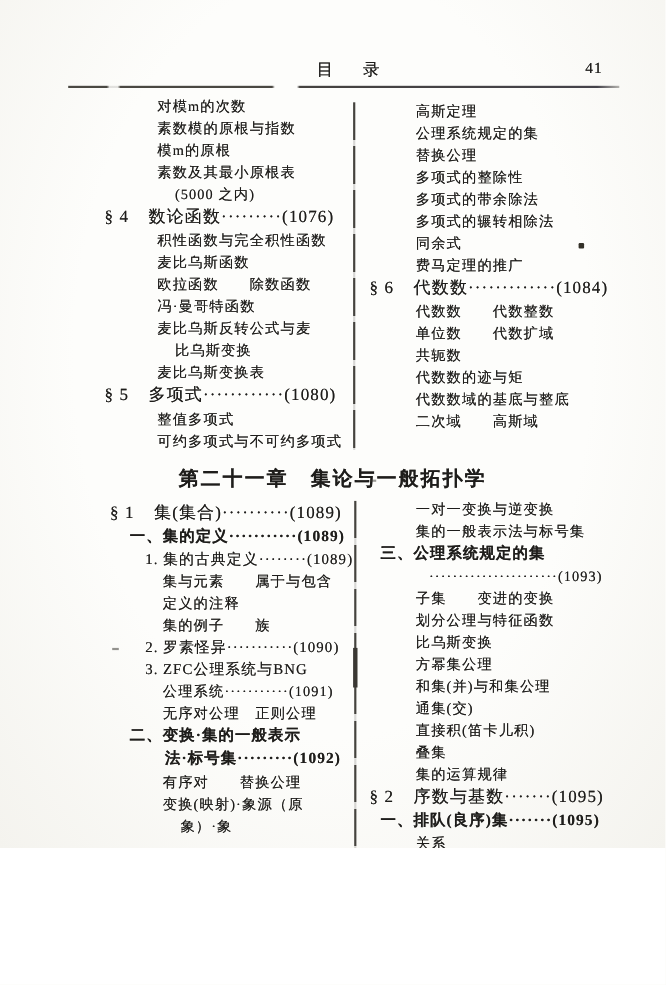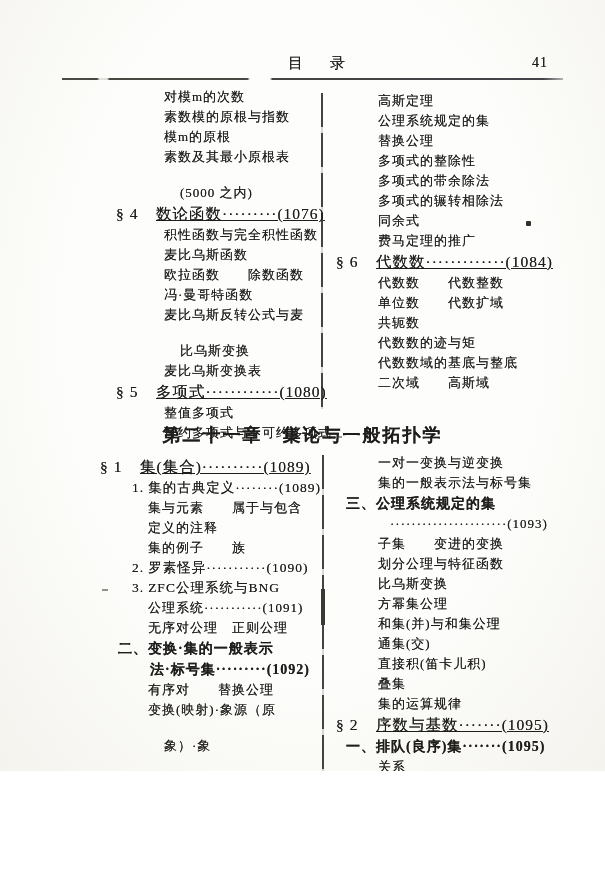--- a/index.html
+++ b/index.html
@@ -29,40 +29,40 @@
   .v2::after{content:"";position:absolute;left:-1px;top:134px;width:4px;height:36px;background:#3a3833;}
   
   .speck1{position:absolute;left:526px;top:221px;width:5px;height:5px;background:#333028;border-radius:1px;}
   .speck2{position:absolute;left:102px;top:589px;width:6px;height:2px;background:rgba(60,58,52,.55);}
   .speck3{position:absolute;left:337px;top:436px;width:5px;height:2px;background:rgba(60,58,52,.5);}
   
   .chapter{position:absolute;top:423px;left:0;width:605px;text-align:center;
     font-size:18px;font-weight:bold;letter-spacing:2px;white-space:nowrap;}
   
   .block{position:absolute;}
-  #lb1{top:87px;left:104px;width:236px;}
+  #lb1{top:87px;left:83px;width:236px;}
   #rb1{top:91px;left:332px;width:243px;}
   #lb2{top:456px;left:88px;width:236px;}
   #rb2{top:453px;left:332px;width:243px;}
   .ln{height:20px;line-height:20px;font-size:13px;letter-spacing:1px;white-space:nowrap;}
   
   .left .k-item{padding-left:60px;}
-  .left .k-deep{padding-left:76px;margin-top:16px;}
+  .left .k-deep{padding-left:76px;}
   .left .k-sec{padding-left:12px;}
   .left .k-sub{padding-left:30px;}
   .left .k-subcont{padding-left:62px;}
   .left .k-num{padding-left:44px;}
   .left .k-numcont{padding-left:60px;}
   
   .right .k-item{padding-left:46px;}
   .right .k-sec{padding-left:4px;}
   .right .k-sub{padding-left:14px;}
   .right .k-dots{padding-left:58px;}
   
-  .k-sec{font-size:15.5px;height:22px;line-height:22px;letter-spacing:1px;text-decoration:underline;}
+  .k-sec{font-size:15.5px;height:22px;line-height:22px;letter-spacing:1px;}
   .k-sec .marker{display:inline-block;min-width:27px;margin-right:13px;}
   .k-sub{font-weight:bold;font-size:14px;height:21px;line-height:21px;}
   .k-subcont{font-weight:bold;font-size:14px;height:21px;line-height:21px;}
   .k-num{font-size:13.5px;}
   .k-num .marker{margin-right:4px;}
 </style>
 </head>
 <body>
 
 <div class="page">
@@ -106,20 +106,21 @@
       <div class="ln k-item"><span class="txt">共轭数</span></div>
       <div class="ln k-item"><span class="txt">代数数的迹与矩</span></div>
       <div class="ln k-item"><span class="txt">代数数域的基底与整底</span></div>
       <div class="ln k-item"><span class="txt">二次域　　高斯域</span></div>
     </div>
 
   <div class="chapter">第二十一章　集论与一般拓扑学</div>
 
   <div id="lb2" class="block left">
       <div class="ln k-sec"><span class="marker">§ 1</span><span class="txt">集(集合)··········(1089)</span></div>
+      <div class="ln k-sub"><span class="marker">一、</span><span class="txt">集的定义···········(1089)</span></div>
       <div class="ln k-num"><span class="marker">1.</span><span class="txt">集的古典定义········(1089)</span></div>
       <div class="ln k-item"><span class="txt">集与元素　　属于与包含</span></div>
       <div class="ln k-item"><span class="txt">定义的注释</span></div>
       <div class="ln k-item"><span class="txt">集的例子　　族</span></div>
       <div class="ln k-num"><span class="marker">2.</span><span class="txt">罗素怪异···········(1090)</span></div>
       <div class="ln k-num"><span class="marker">3.</span><span class="txt">ZFC公理系统与BNG</span></div>
       <div class="ln k-numcont"><span class="txt">公理系统···········(1091)</span></div>
       <div class="ln k-item"><span class="txt">无序对公理　正则公理</span></div>
       <div class="ln k-sub"><span class="marker">二、</span><span class="txt">变换·集的一般表示</span></div>
       <div class="ln k-subcont"><span class="txt">法·标号集·········(1092)</span></div>

